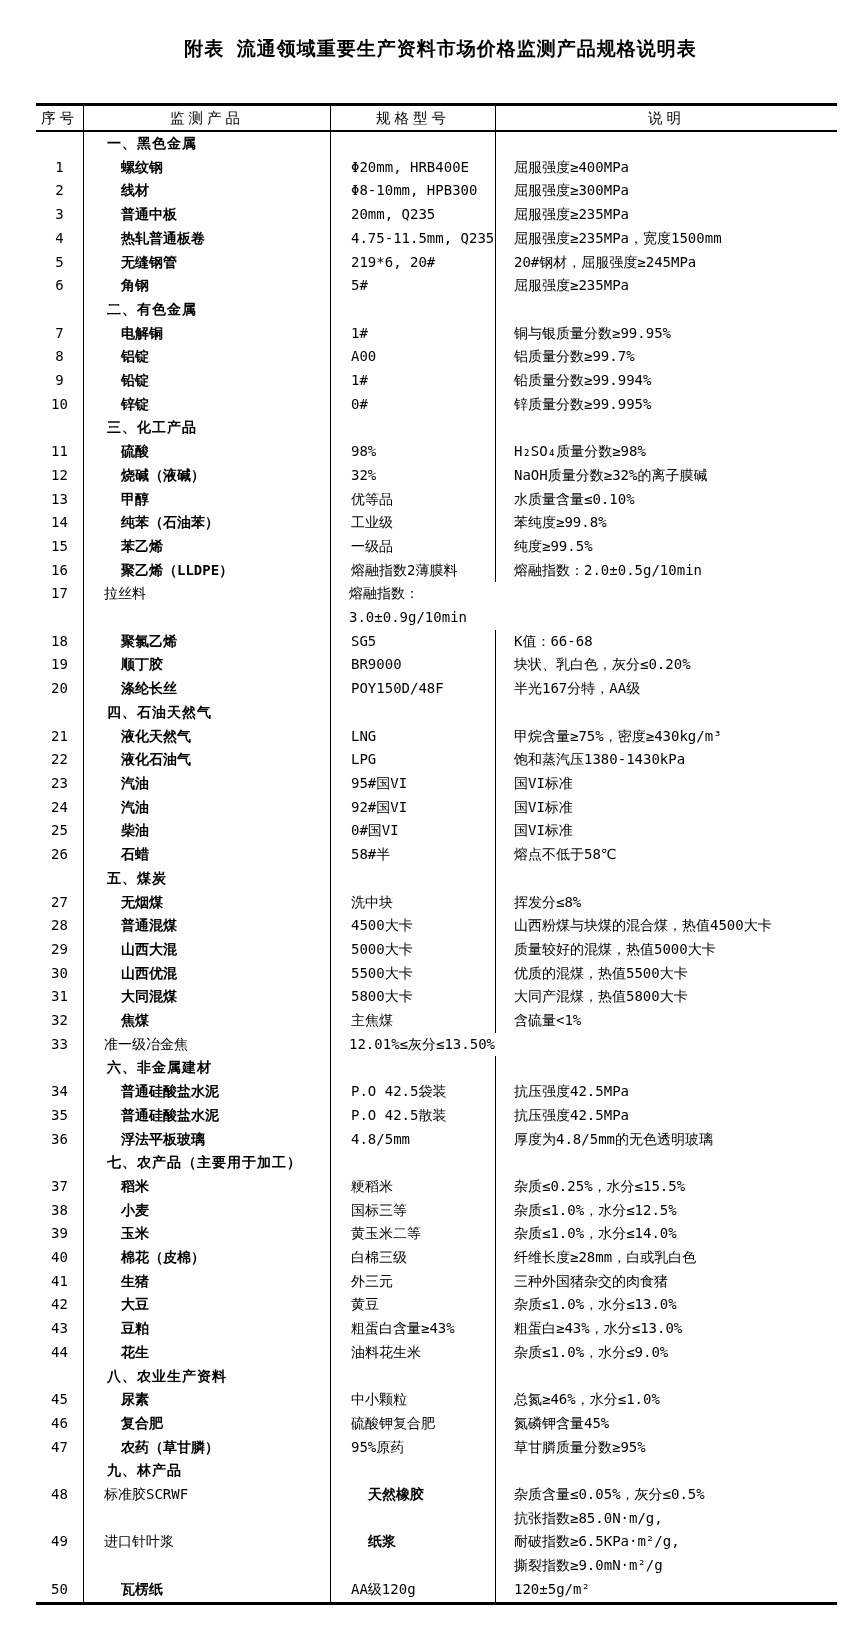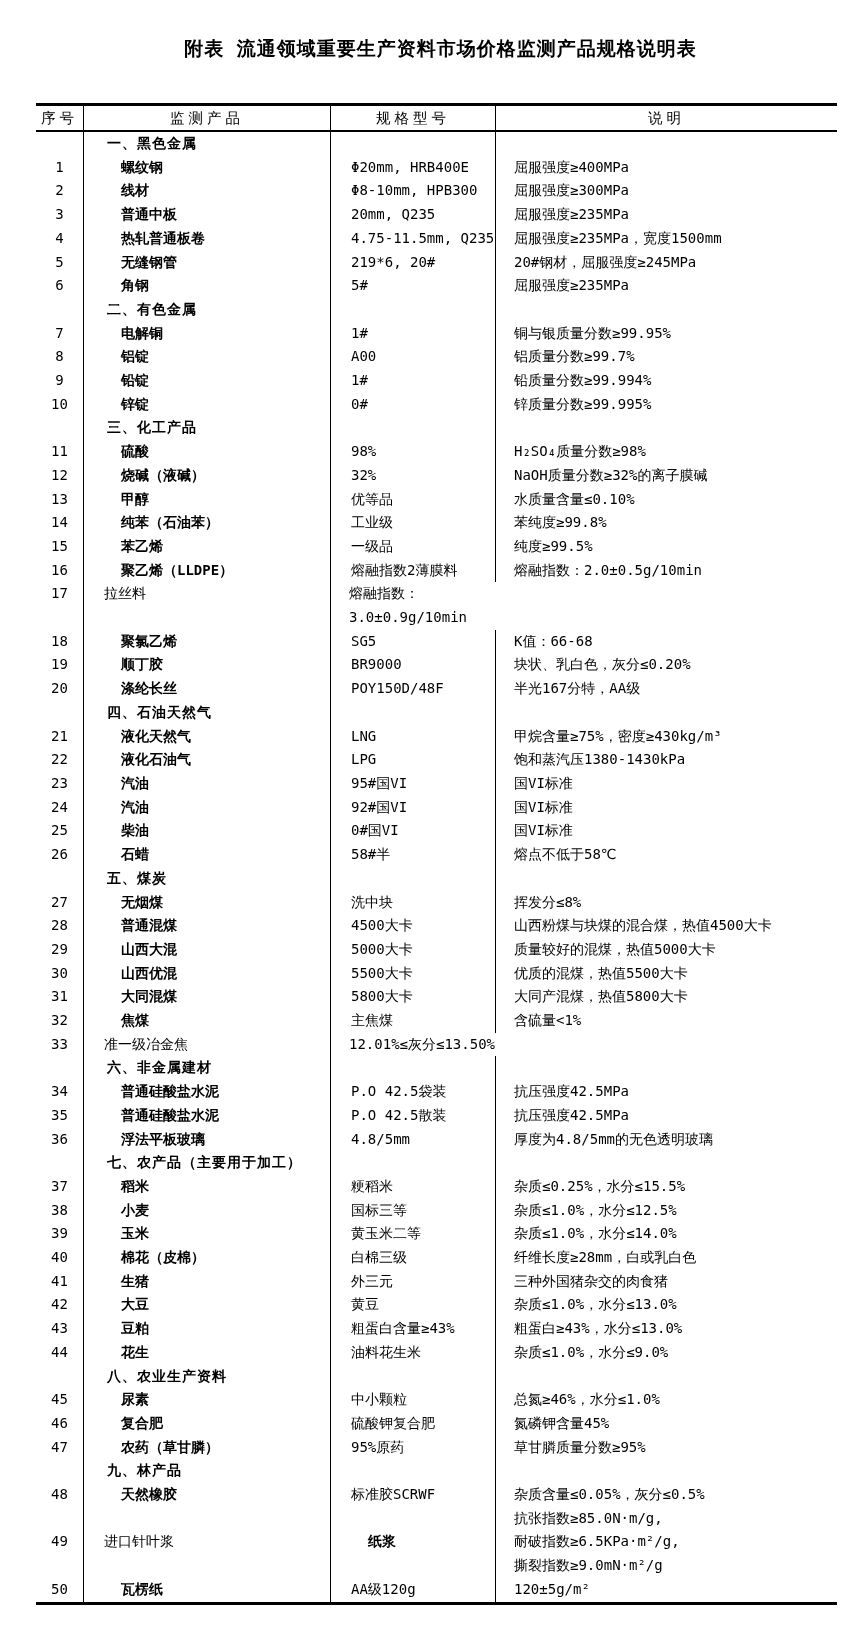--- a/index.html
+++ b/index.html
@@ -455,22 +455,22 @@
 
   <div class="tr category">
     <div class="td c1"></div>
     <div class="td c2">九、林产品</div>
     <div class="td c3"></div>
     <div class="td c4"></div>
   </div>
 
   <div class="tr item">
     <div class="td c1">48</div>
+    <div class="td c3">标准胶SCRWF</div>
     <div class="td c2">天然橡胶</div>
-    <div class="td c3">标准胶SCRWF</div>
     <div class="td c4">杂质含量≤0.05%，灰分≤0.5%
 抗张指数≥85.0N·m/g,</div>
   </div>
 
   <div class="tr item">
     <div class="td c1">49</div>
     <div class="td c3">进口针叶浆</div>
     <div class="td c2">纸浆</div>
     <div class="td c4">耐破指数≥6.5KPa·m²/g,
 撕裂指数≥9.0mN·m²/g</div>

